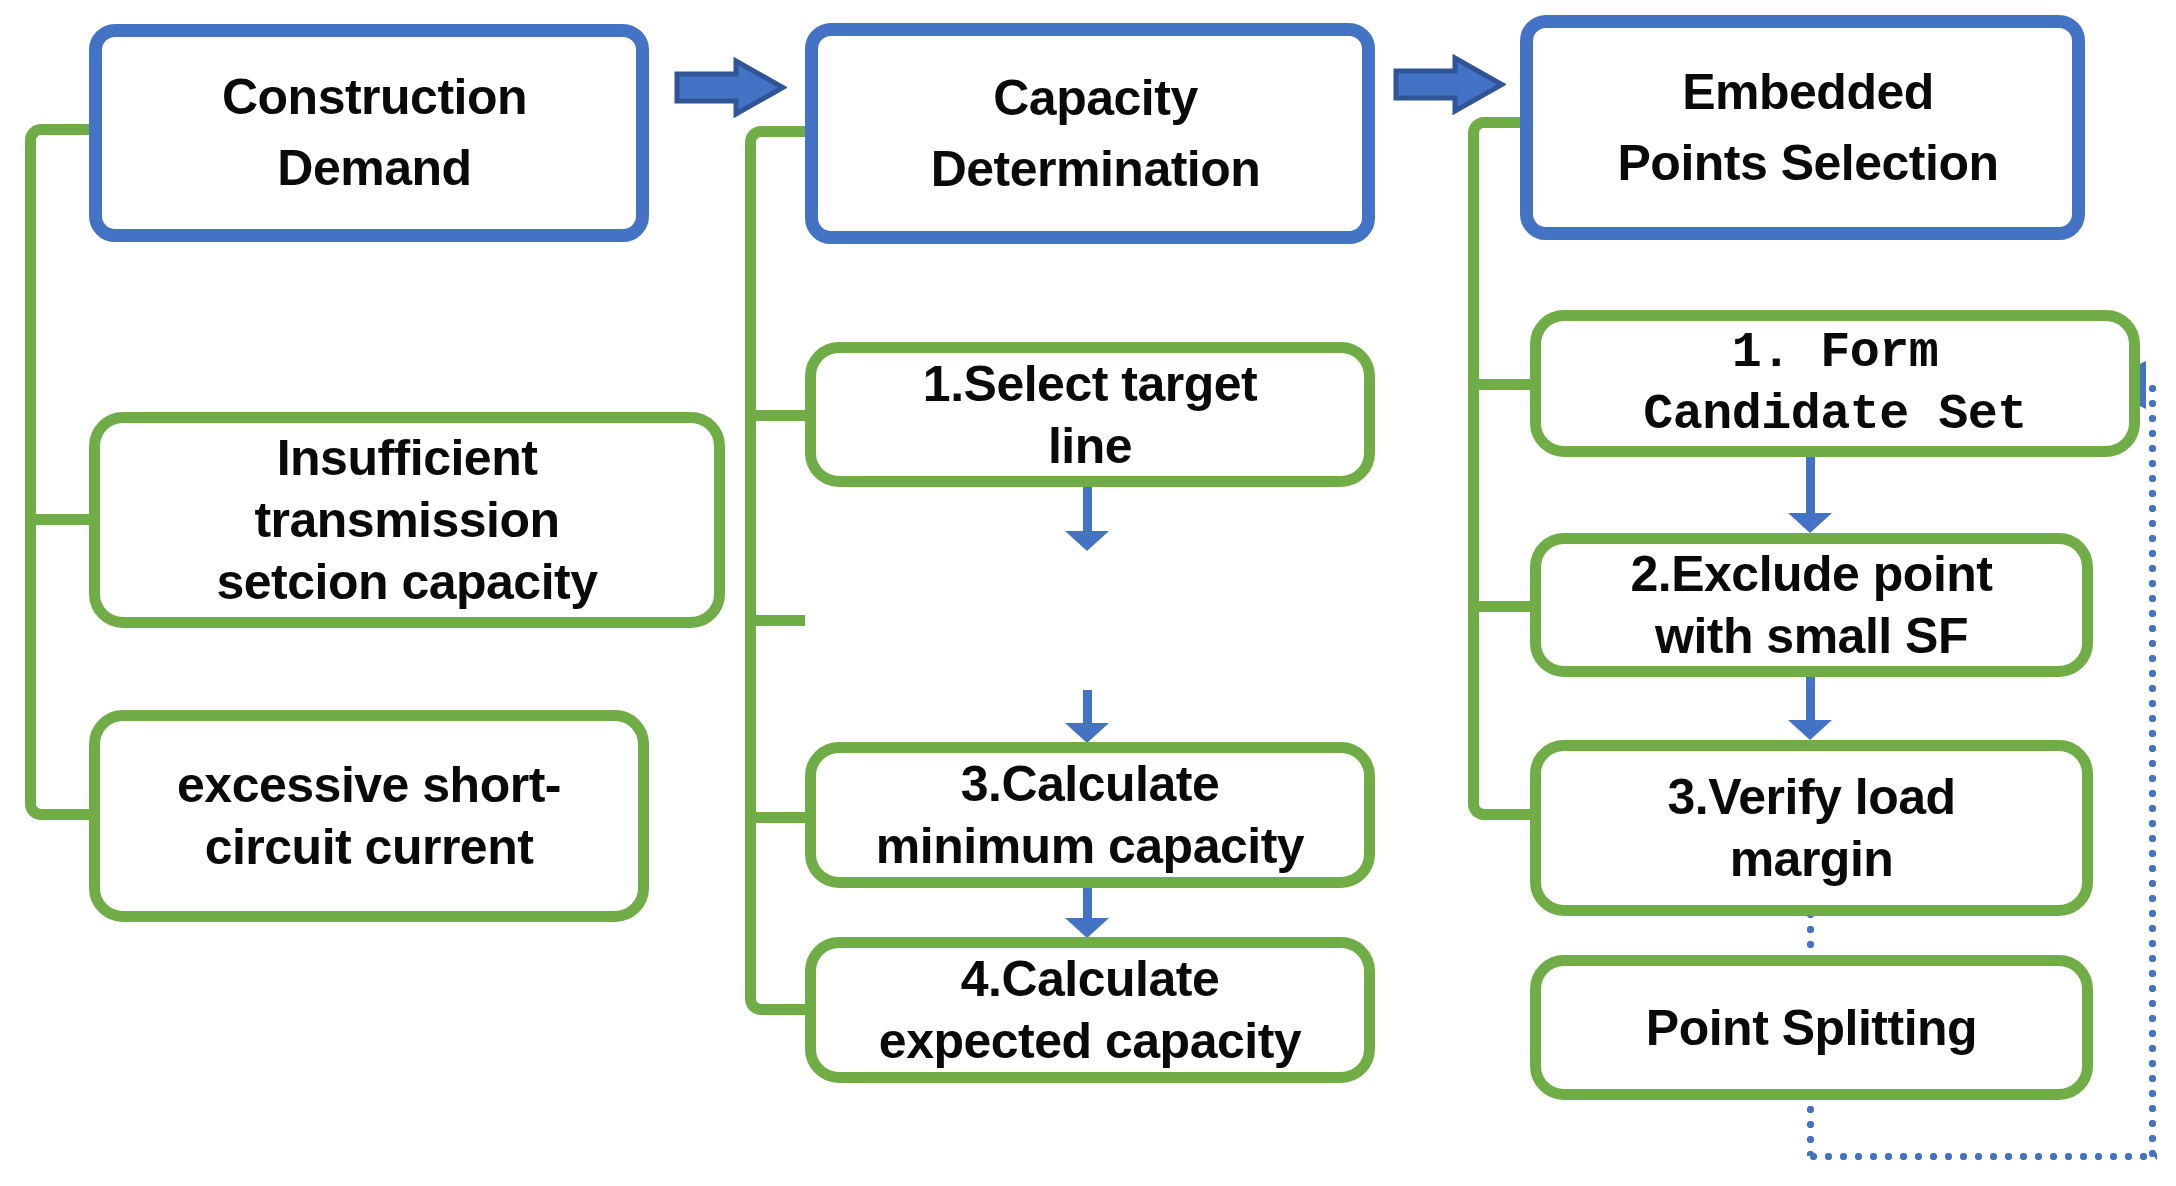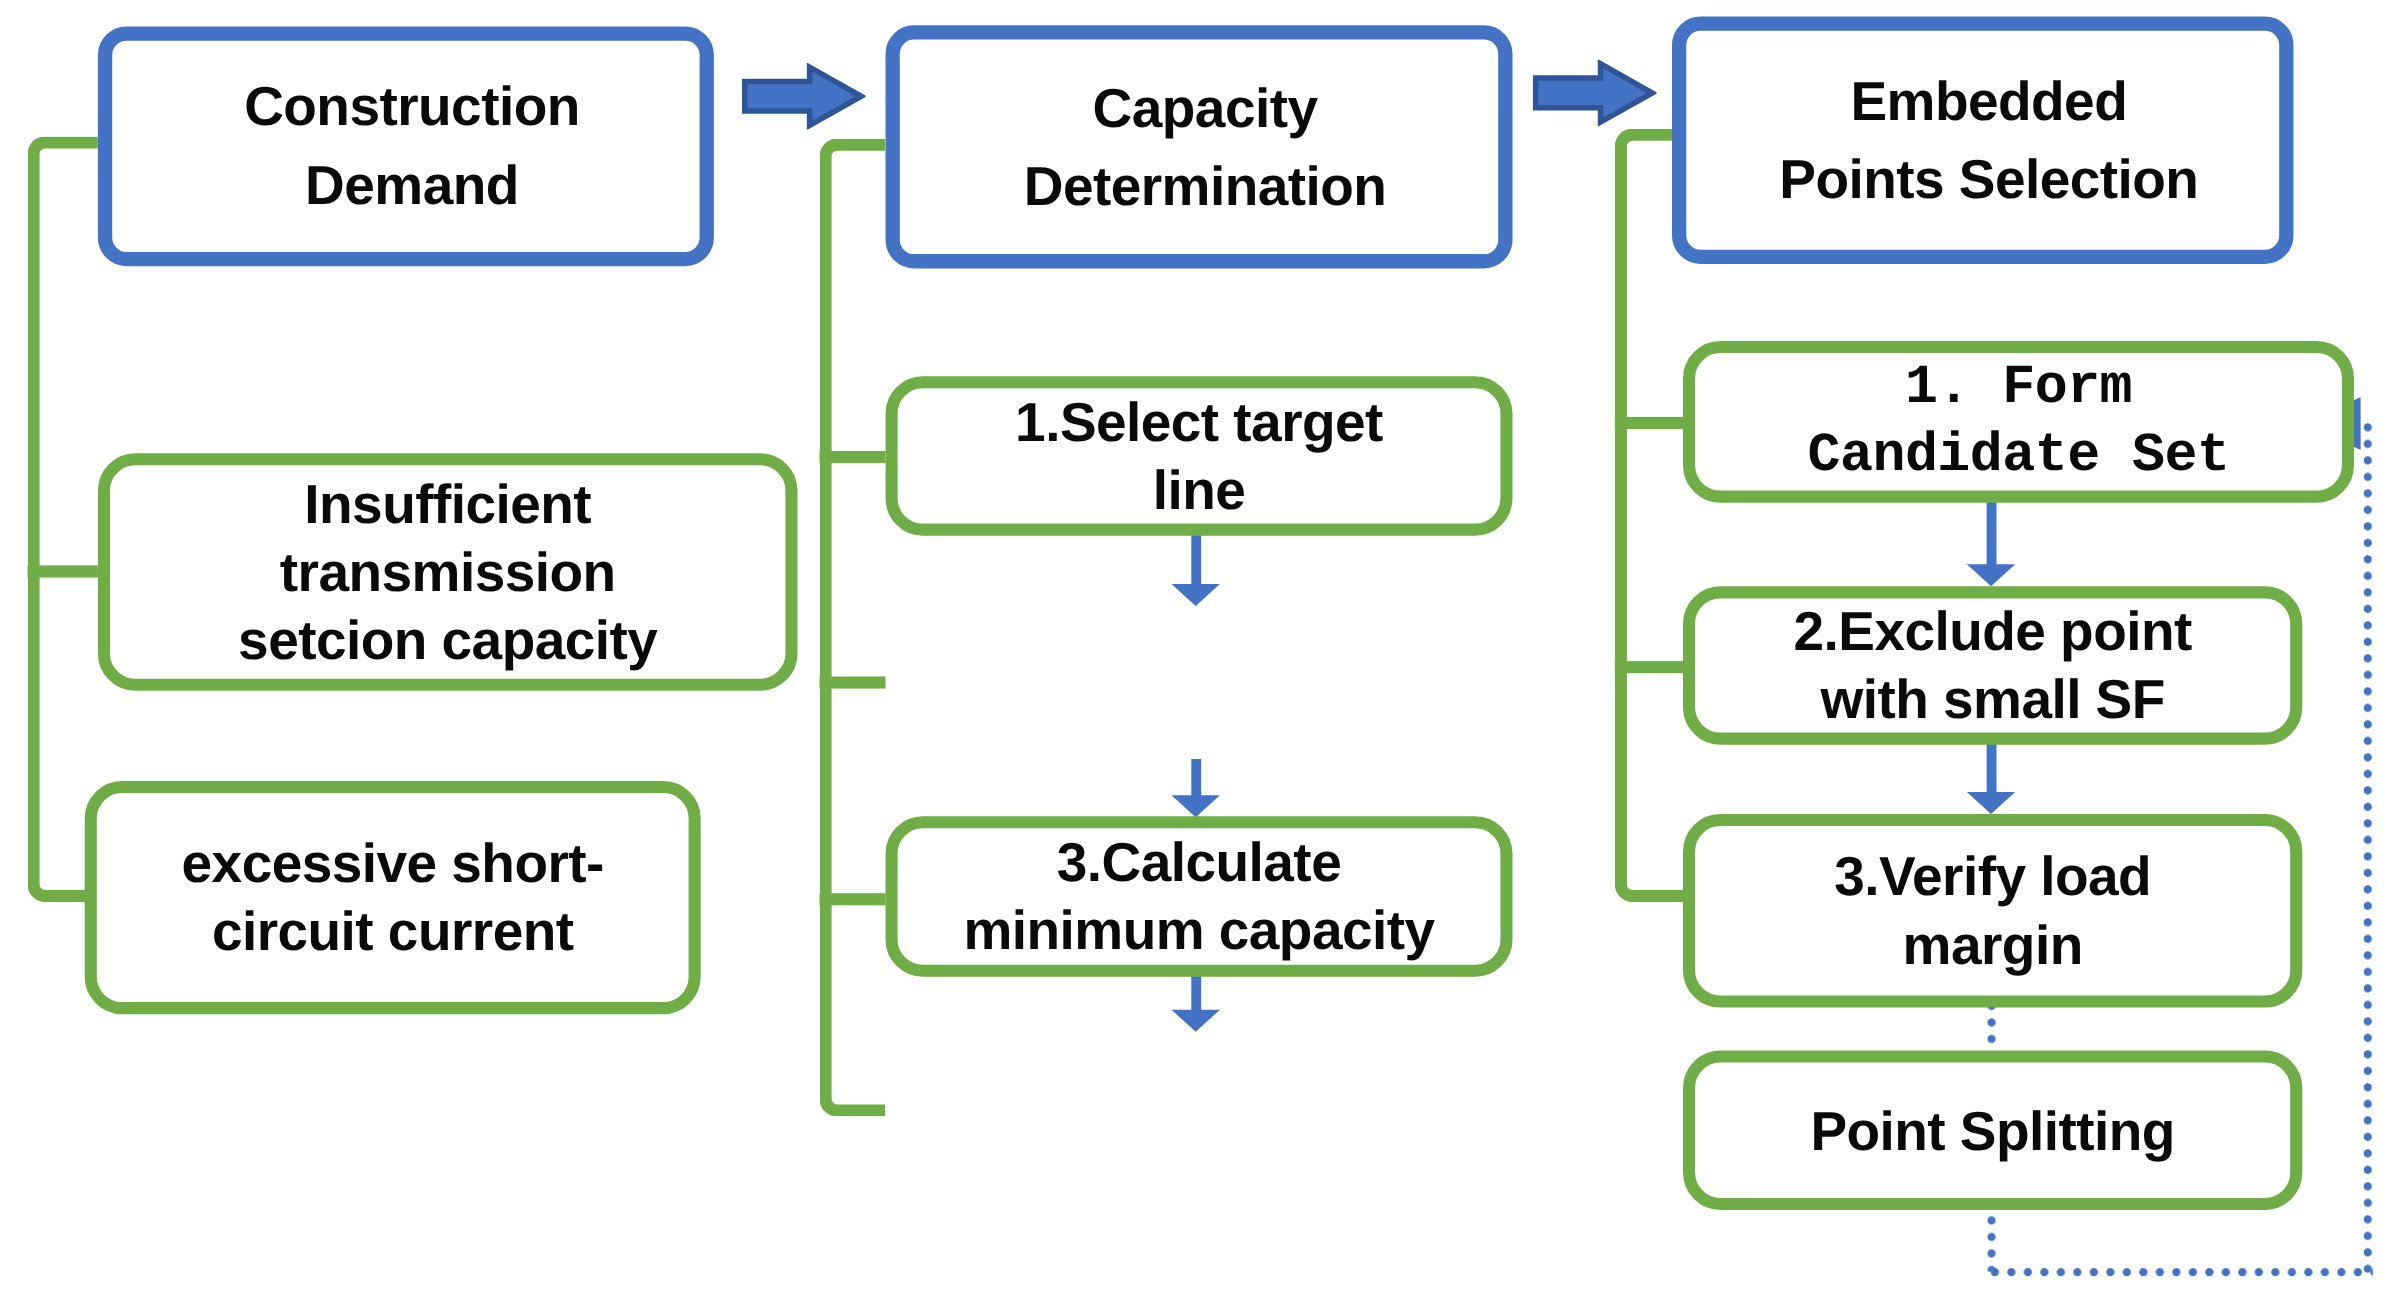--- a/index.html
+++ b/index.html
@@ -48,40 +48,42 @@
 <div class="stage">
 
   <div class="bracket" style="left:25px;top:124px;width:64px;height:696px;"></div>
   <div class="tick" style="left:25px;top:514px;width:64px;"></div>
 
   <div class="box blue-box" style="left:89px;top:24px;width:560px;height:218px;">Construction
 Demand</div>
   <div class="box green-box" style="left:89px;top:412px;width:636px;height:216px;">Insufficient
 transmission
 setcion capacity</div>
-  <div class="box green-box" style="left:77px;top:710px;width:560px;height:212px;">excessive short-
+  <div class="box green-box" style="left:89px;top:710px;width:560px;height:212px;">excessive short-
 circuit current</div>
 
   <div class="block-arrow" style="left:674px;top:57px;width:113px;height:61px;">
     <svg width="113" height="61" viewBox="0 0 113 61">
       <polygon points="3,17 62,17 62,4 109,30.5 62,57 62,44 3,44" fill="#4472C4" stroke="#2F5597" stroke-width="5" stroke-linejoin="miter"></polygon>
     </svg>
   </div>
 
   <div class="bracket" style="left:745px;top:126px;width:60px;height:889px;"></div>
   <div class="tick" style="left:745px;top:410px;width:60px;"></div>
   <div class="tick" style="left:745px;top:615px;width:60px;"></div>
   <div class="tick" style="left:745px;top:812px;width:60px;"></div>
 
   <div class="box blue-box" style="left:805px;top:23px;width:570px;height:221px;">Capacity
 Determination</div>
   <div class="box green-box" style="left:805px;top:342px;width:570px;height:145px;">1.Select target
 line</div>
   <div class="box green-box" style="left:805px;top:742px;width:570px;height:146px;">3.Calculate
 minimum capacity</div>
+  <div class="box green-box" style="left:805px;top:937px;width:570px;height:146px;">4.Calculate
+expected capacity</div>
 
   <div class="varrow" style="left:1065px;top:485px;height:66px;">
       <div class="shaft"></div>
       <div class="head"></div>
     </div>
   <div class="varrow" style="left:1065px;top:690px;height:53px;">
       <div class="shaft"></div>
       <div class="head"></div>
     </div>
   <div class="varrow" style="left:1065px;top:886px;height:52px;">

